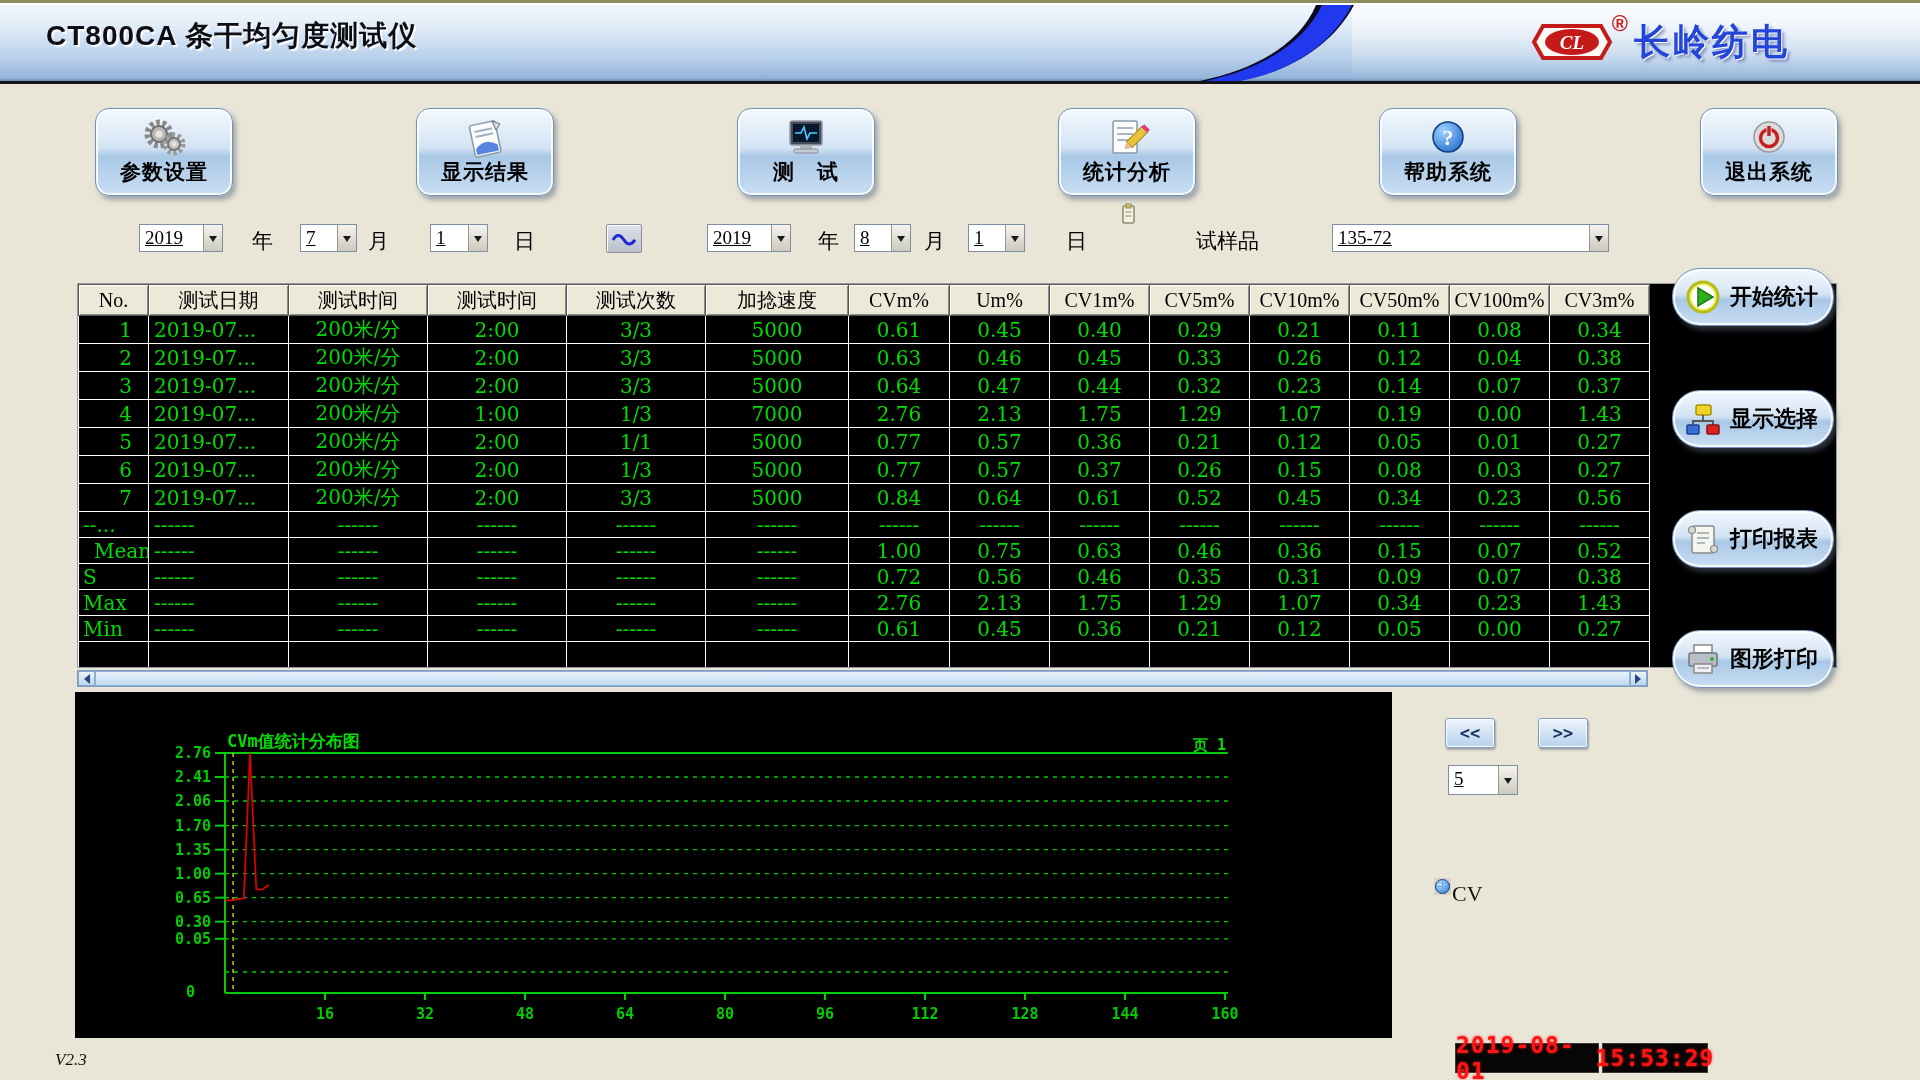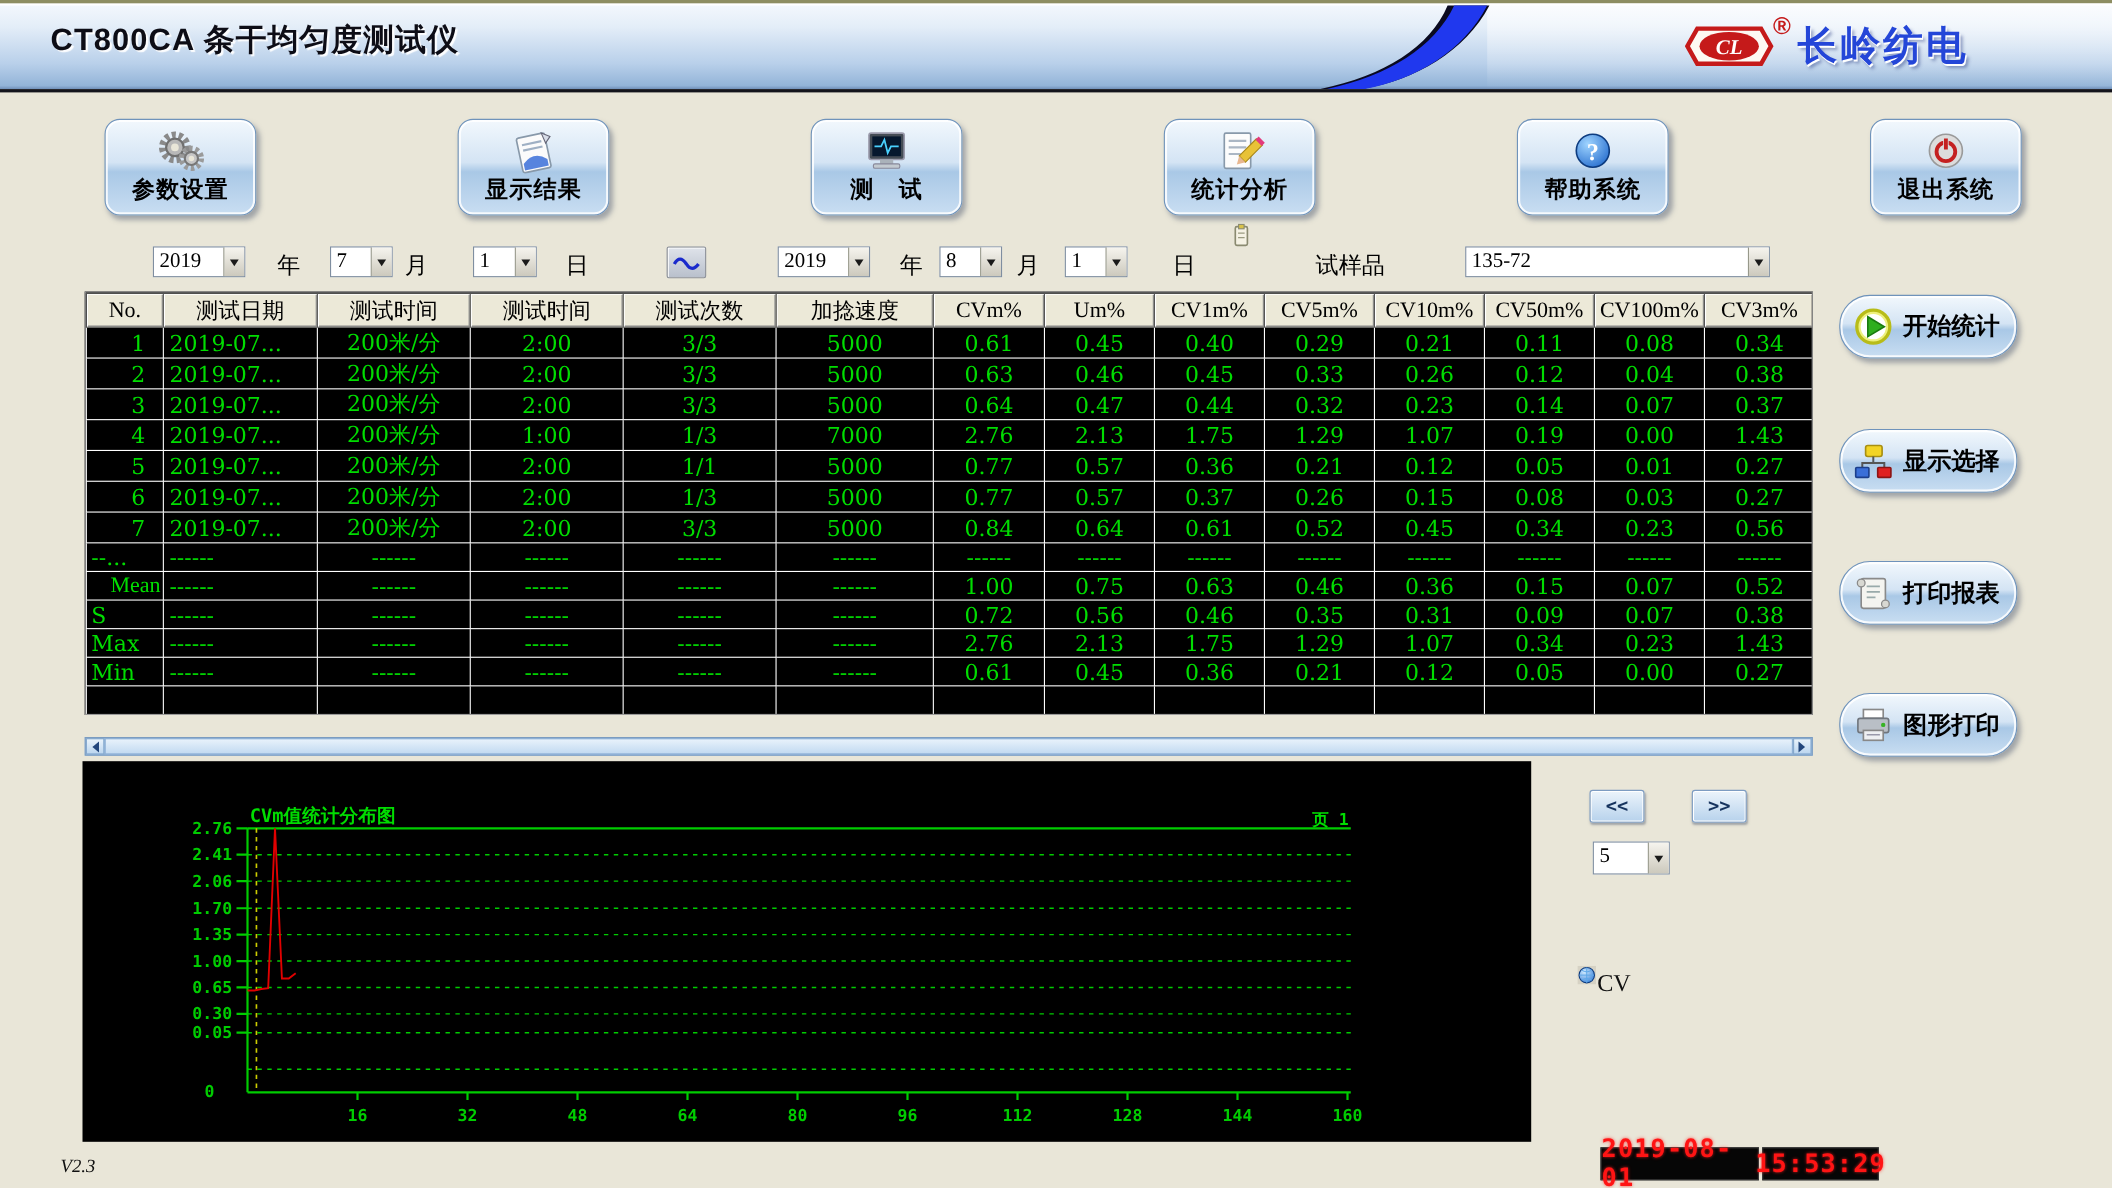--- a/index.html
+++ b/index.html
@@ -22,31 +22,31 @@
     border:1px solid #6f93bb;box-shadow:3px 4px 5px rgba(90,100,120,.5),inset 0 0 0 2px rgba(255,255,255,.85);
     display:flex;flex-direction:column;align-items:center;justify-content:space-between;padding:8px 0 9px;box-sizing:border-box;}
   .tool-btn .lbl{font-size:21px;color:#000;font-weight:bold;letter-spacing:1px;}
   
   .side-btn{position:absolute;left:1672px;width:162px;height:58px;border-radius:28px;cursor:pointer;
     background:linear-gradient(180deg,#f2f8fd 0%,#d4e4f4 45%,#a9c8e6 55%,#c9def2 100%);
     border:1px solid #6f93bb;box-shadow:3px 4px 5px rgba(90,100,120,.5),inset 0 0 0 2px rgba(255,255,255,.85);
     display:flex;align-items:center;gap:9px;padding-left:12px;box-sizing:border-box;}
   .side-btn .lbl{font-size:22px;color:#000;font-weight:bold;}
   
-  .sel{position:absolute;top:224px;height:28px;background:#fff;border:1px solid #7f8ea0;display:flex;box-sizing:border-box;cursor:pointer;}
+  .sel{position:absolute;top:224px;height:28px;background:#fff;border:1px solid #7f8ea0;display:flex;box-sizing:border-box;cursor:pointer;text-decoration:underline;}
   .sel .val{flex:1;font:19px "Liberation Serif",serif;color:#000;padding:2px 0 0 5px;overflow:hidden;white-space:nowrap;}
   .sel .arrowbox{width:18px;background:linear-gradient(#f6f4ee,#ccc9bd);border-left:1px solid #97988a;
     display:flex;align-items:center;justify-content:center;}
   .sel .arrowbox span{width:0;height:0;border:4px solid transparent;border-top:6px solid #1a1a1a;margin-top:5px;}
   .flt-lbl{position:absolute;top:227px;font-size:21px;color:#000;}
   #wave-btn{position:absolute;left:606px;top:224px;width:34px;height:27px;cursor:pointer;
     background:linear-gradient(#dfe3ea,#b9c0cc);border:1px solid #8a8f99;border-radius:2px;
     display:flex;align-items:center;justify-content:center;box-shadow:1px 1px 0 #fff inset;}
   
-  #table-wrap{position:absolute;left:77px;top:265px;width:1571px;height:385px;background:#000;
+  #table-wrap{position:absolute;left:77px;top:283px;width:1760px;height:385px;background:#000;
     border:1px solid #9a9a9a;box-sizing:border-box;overflow:hidden;}
   #results-table{border-collapse:collapse;table-layout:fixed;width:1569px;}
   #results-table th{height:28px;background:#ece9d8;color:#000;font-weight:normal;font-size:20px;
     font-family:"Liberation Serif",serif;border:1px solid #555;
     box-shadow:inset 1px 1px 0 #fff,inset -1px -1px 0 #8a8a8a;}
   #results-table td{height:25px;border:1px solid #fff;color:#00dd00;font-size:20px;
     font-family:"DejaVu Serif",serif;text-align:center;padding:0 2px;overflow:hidden;white-space:nowrap;}
   #results-table td.filler{border-bottom:none;}
   
   #hscroll{position:absolute;left:77px;top:670px;width:1571px;height:17px;background:#9cc0e4;
@@ -397,21 +397,21 @@
             <td>------</td>
             <td>------</td>
             <td>------</td>
             <td>------</td>
             <td>------</td>
             <td>------</td>
             <td>------</td>
             <td>------</td>
           </tr>
           <tr>
-            <td style="text-align: right; padding-right: 2px; padding-left: 4px; font-family: Liberation Serif, serif;">Mean</td>
+            <td style="text-align: left; padding-right: 2px; padding-left: 15px;">Mean</td>
             <td style="text-align: left; padding-left: 5px;">------</td>
             <td>------</td>
             <td>------</td>
             <td>------</td>
             <td>------</td>
             <td>1.00</td>
             <td>0.75</td>
             <td>0.63</td>
             <td>0.46</td>
             <td>0.36</td>

